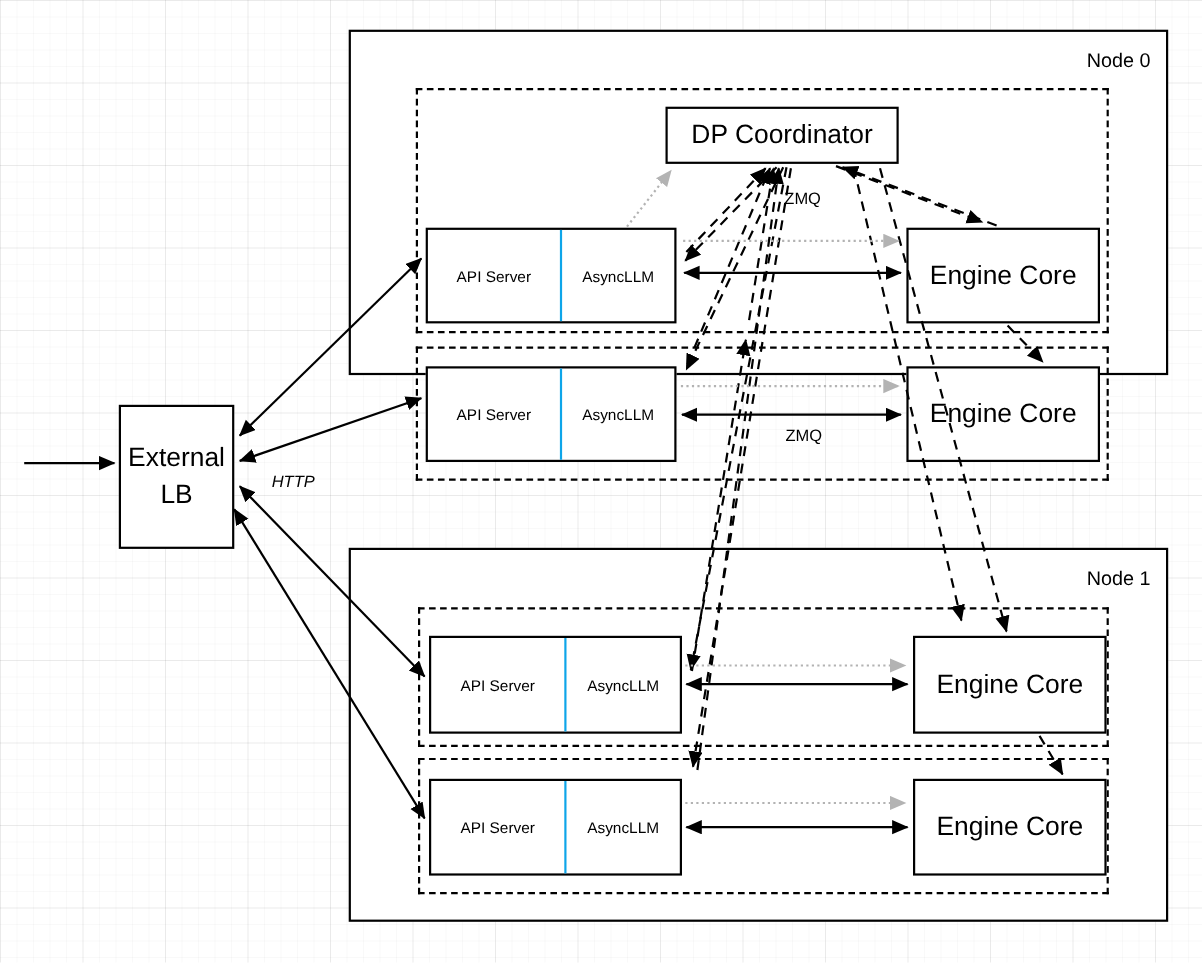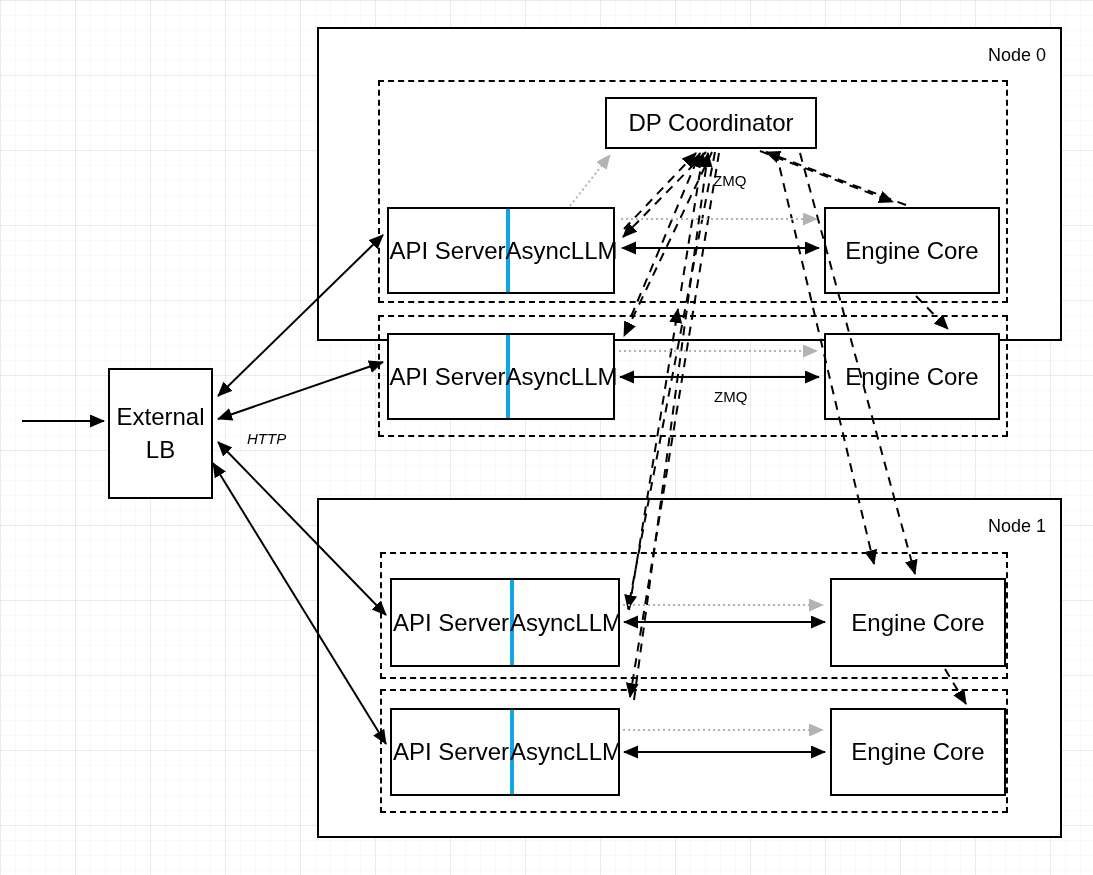--- a/index.html
+++ b/index.html
@@ -38,24 +38,24 @@
     font-size:24px;
     text-align:center;
   }
   .combo{
     background:#fff;
     border:2px solid #000;
     display:flex;
   }
   .combo .cell{
     display:flex;align-items:center;justify-content:center;
-    font-size:24px;white-space:nowrap;
+    font-size:14px;white-space:nowrap;
   }
   .combo .cell.api{width:54%;}
-  .combo .cell.llm{width:46%;border-left:4px solid #0ea5e9;}
+  .combo .cell.llm{width:46%;border-left:2px solid #0ea5e9;}
   .edge-label{
     position:absolute;
     font-size:15px;
     background:transparent;
     white-space:nowrap;
     text-align:right;
   }
   svg.wires{position:absolute;left:0;top:0;pointer-events:none;}
   .lb-text{line-height:1.35;}
 </style>

